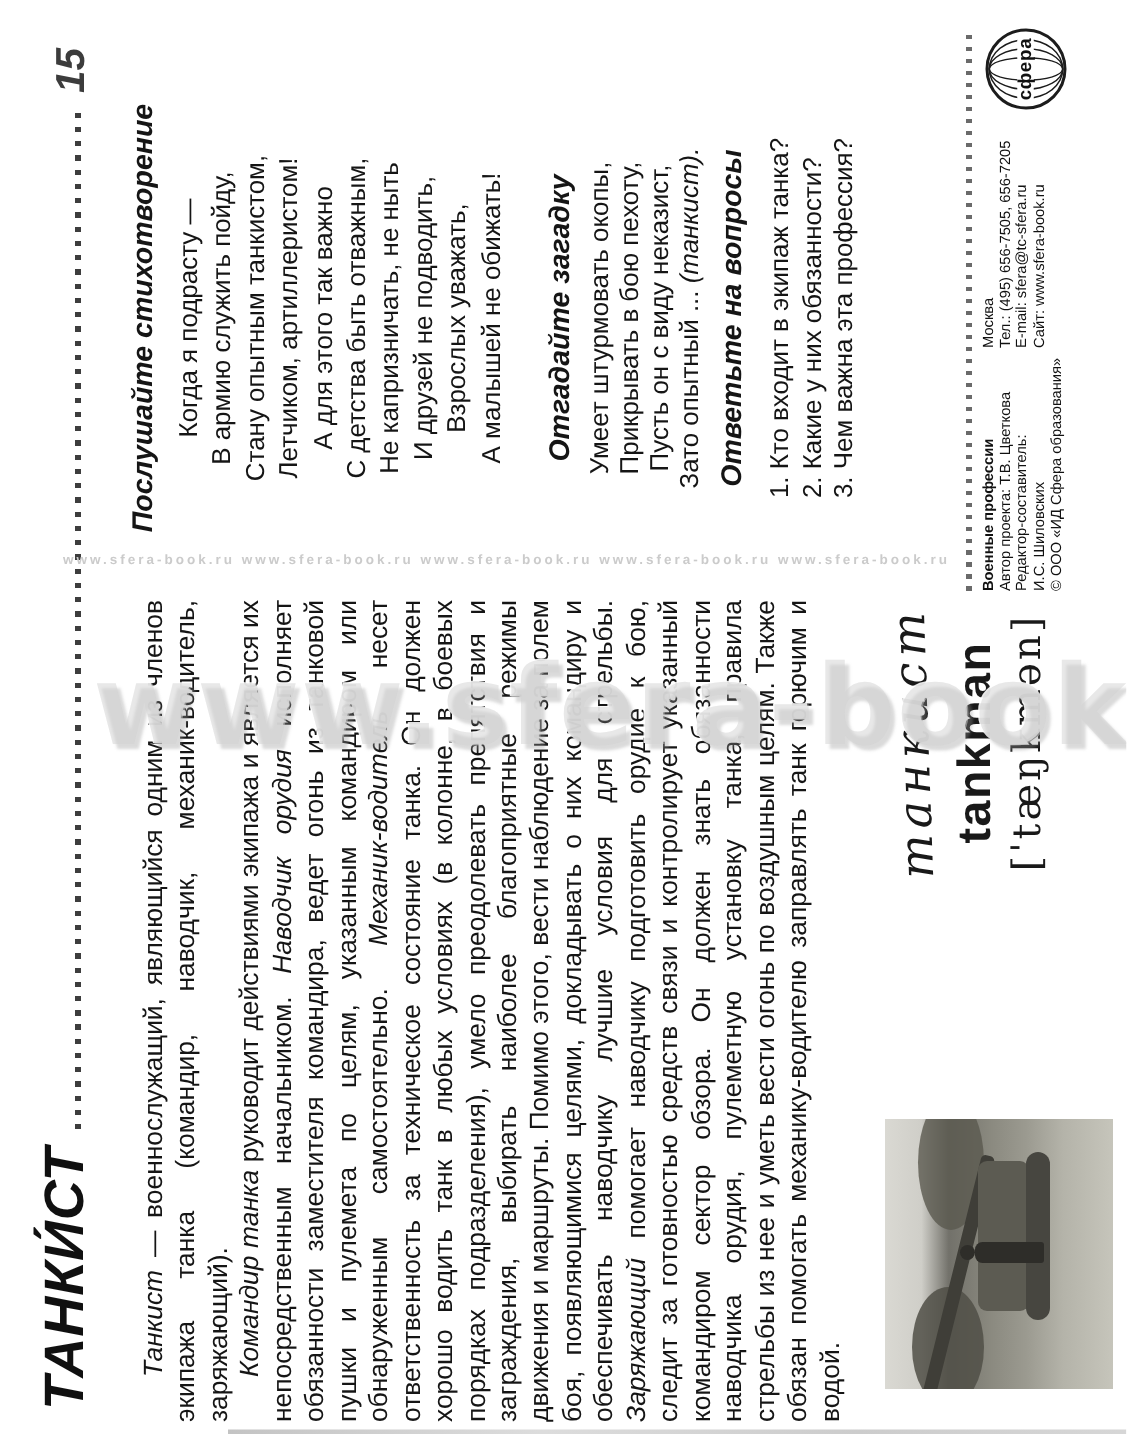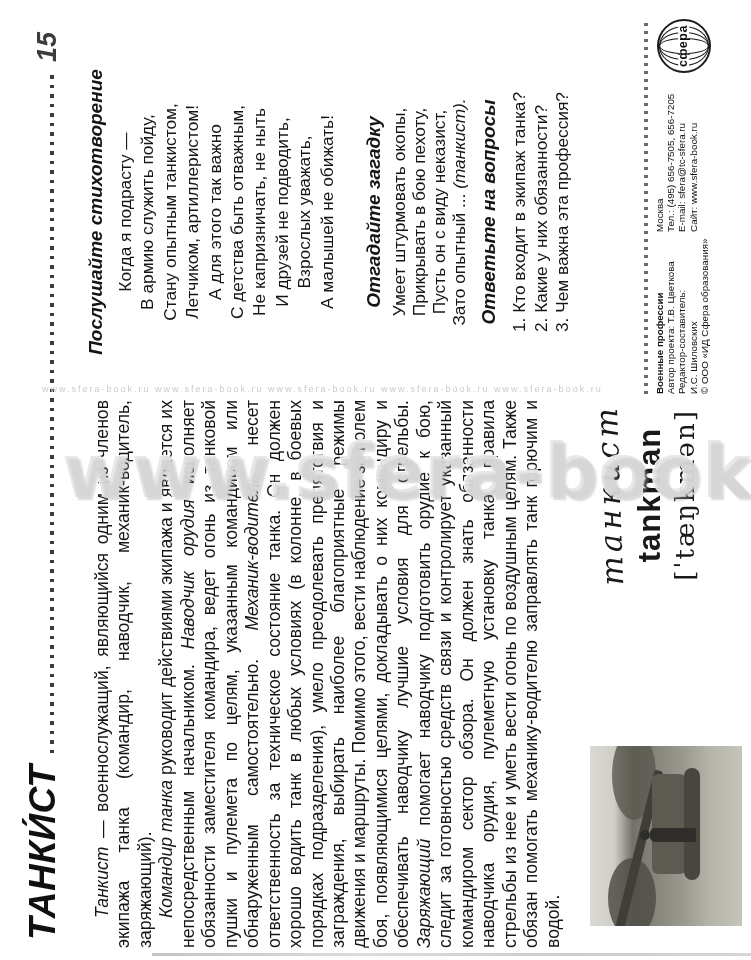--- a/index.html
+++ b/index.html
@@ -61,22 +61,22 @@
   .a2{left:14px;width:26px;}
   .a3{left:20px;width:14px;}
   .logo .lbl{position:absolute;left:50%;top:50%;transform:translate(-50%,-52%);background:#fff;
              font-weight:700;font-size:12.5px;letter-spacing:.5px;padding:0 2px;}
 
   
   .wm-big{position:absolute;left:62px;top:428px;font-family:"DejaVu Sans",sans-serif;font-weight:700;
           font-size:74px;letter-spacing:1px;white-space:nowrap;color:rgba(210,210,210,.5);
           text-shadow:3px 3px 2px rgba(150,150,150,.35), -1px -1px 0 rgba(255,255,255,.9);
           pointer-events:none;z-index:5;}
-  .wm-small{position:absolute;left:42px;top:384px;width:705px;overflow:hidden;white-space:nowrap;
-            font-size:9px;letter-spacing:2px;color:#cbcbcb;z-index:4;}
+  .wm-small{position:absolute;left:42px;top:368px;width:705px;overflow:hidden;white-space:nowrap;
+            font-size:9px;letter-spacing:2px;color:#cbcbcb;z-index:4;font-weight:bold;}
   .edge-bottom{position:absolute;left:152px;top:953px;width:599px;height:3px;
                background:linear-gradient(90deg,#b9b9b9,#d6d6d6 35%,#c3c3c3 70%,#cfcfcf);opacity:.85;}
   i{font-style:italic;}
 </style>
 </head>
 <body>
 
 <div class="page">
 
   <div class="land">

